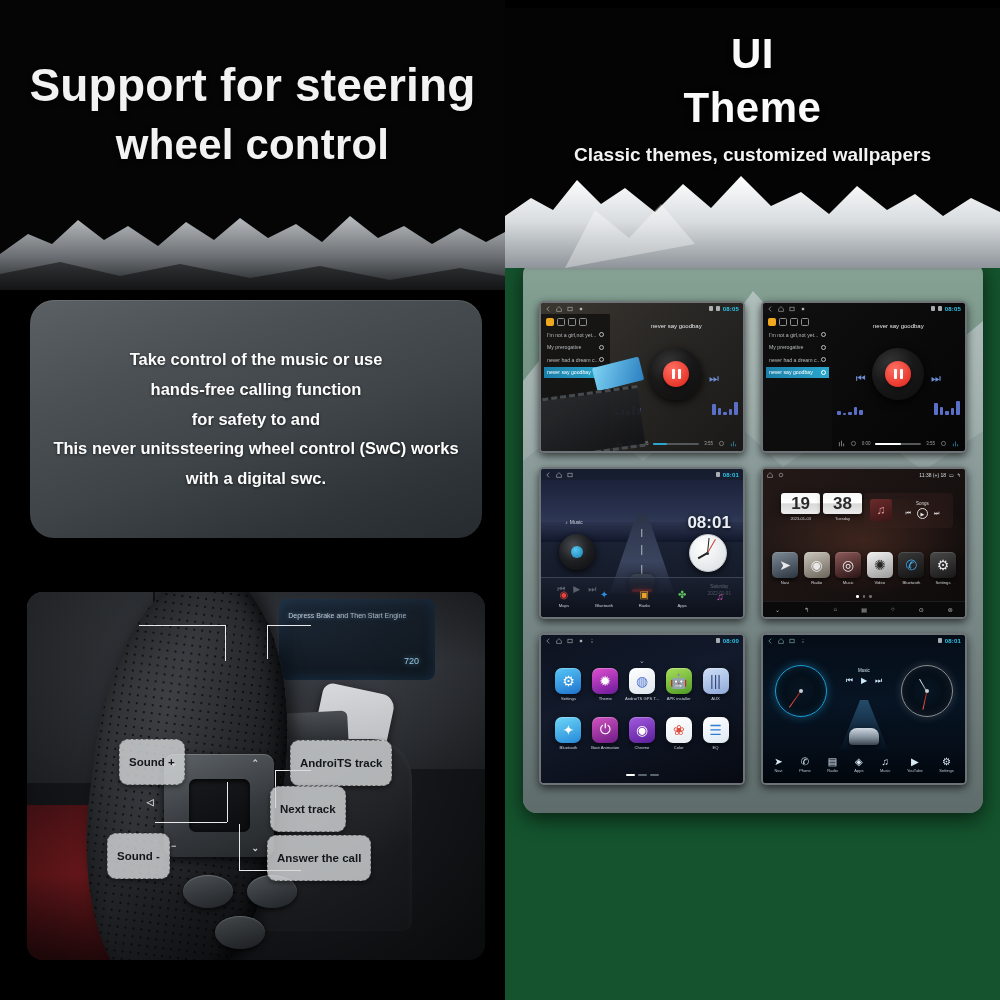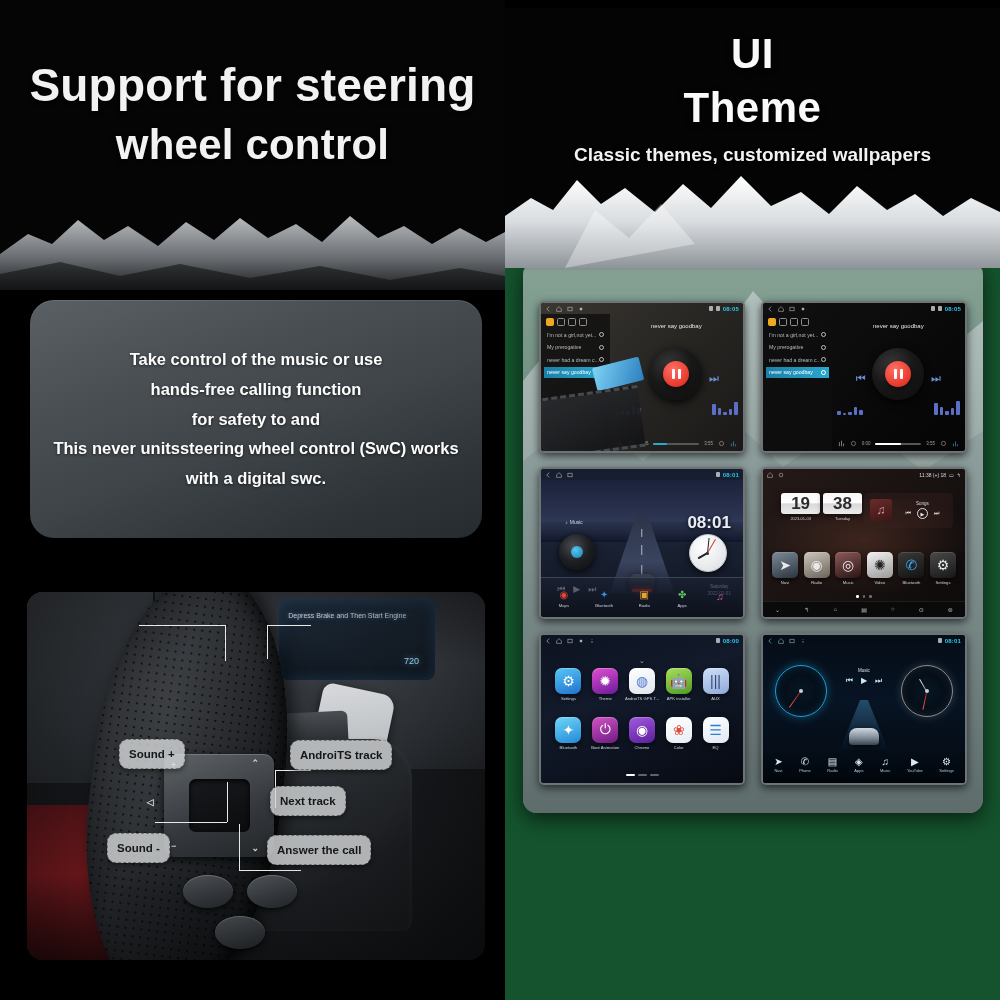--- a/index.html
+++ b/index.html
@@ -147,21 +147,21 @@
     position:absolute; inset:0;
     background:radial-gradient(ellipse at 50% 45%, transparent 45%, rgba(0,0,0,.55) 100%);
   }
 
   .callout {
     position:absolute; z-index:9;
     background:rgba(214,216,218,.80);
     border:1px dashed rgba(60,62,64,.55);
     border-radius:9px;
     color:#14171a; font-size:11.5px; font-weight:bold;
-    padding:8px 9px;
+    padding:16px 9px;
     white-space:nowrap;
     box-shadow:0 2px 5px rgba(0,0,0,.45);
   }
   .lead { position:absolute; z-index:8; border-color:#e8eaec; border-style:solid; }
 
   
   .right-col { position:absolute; left:505px; top:8px; width:495px; height:1000px; background:#14532d; }
 
   .right-hero {
     position:absolute; left:0; top:0; width:495px; height:260px; overflow:hidden;

